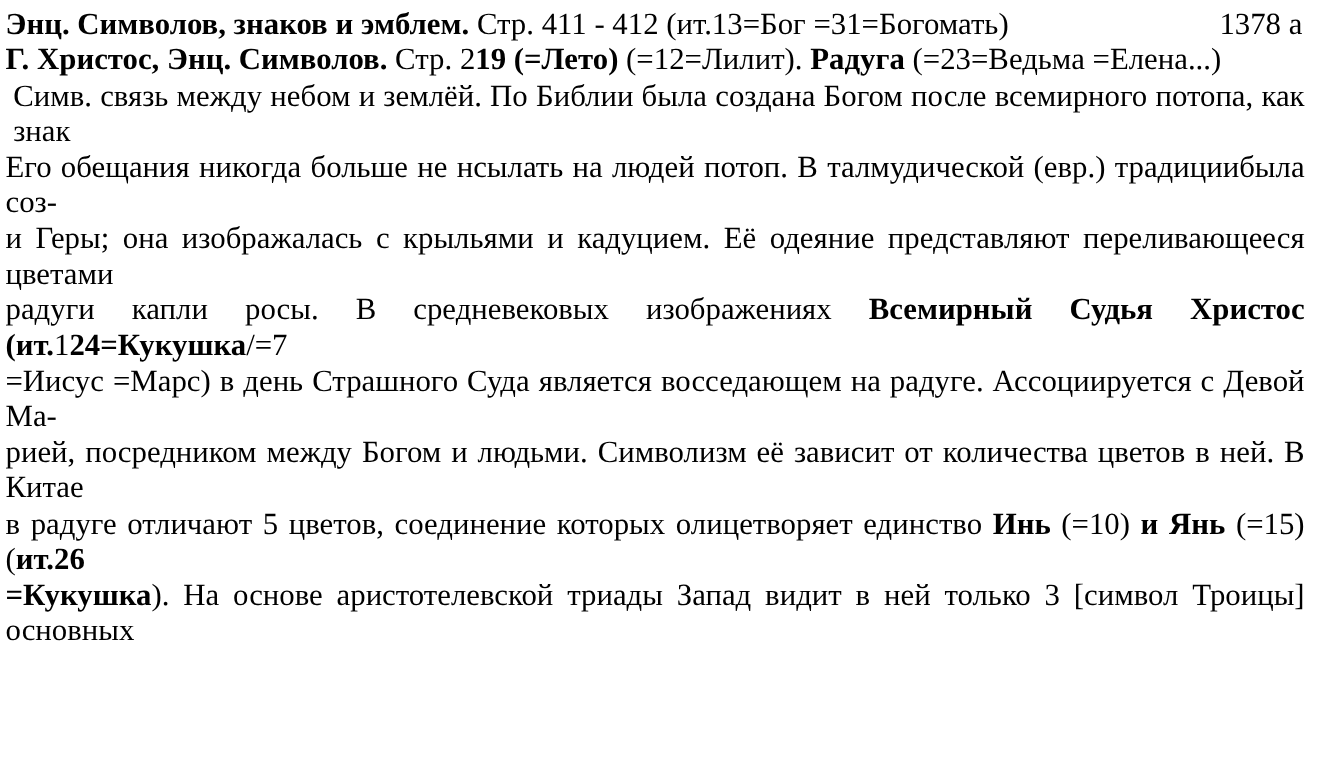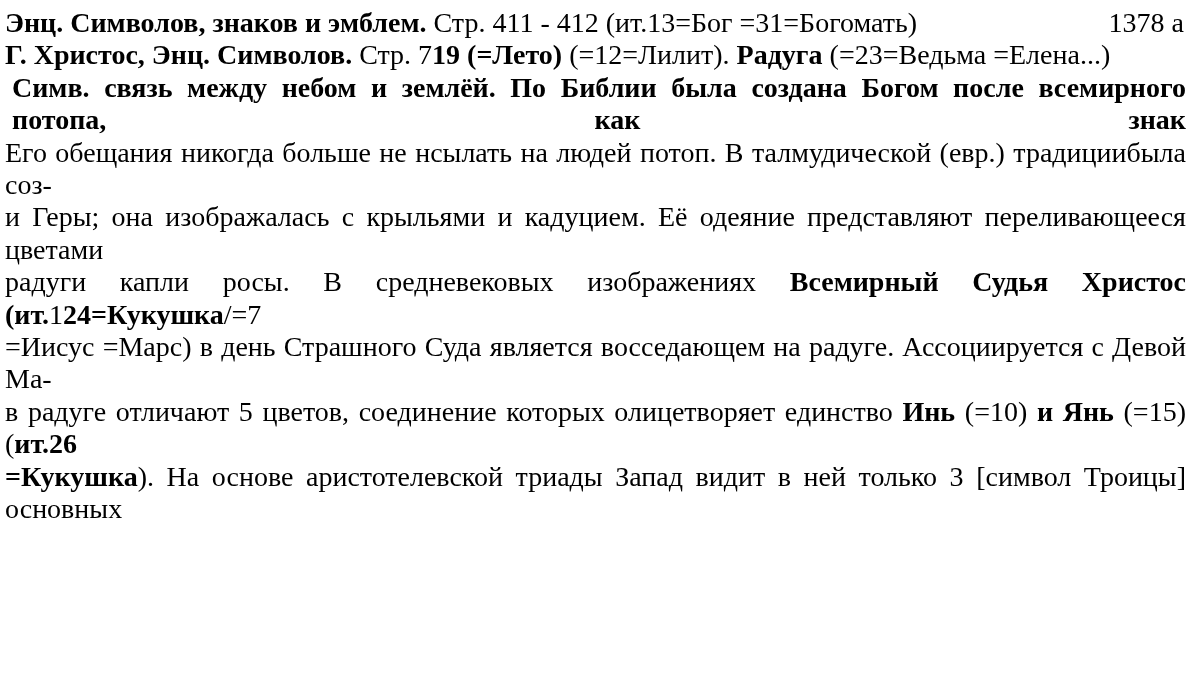--- a/index.html
+++ b/index.html
@@ -38,22 +38,23 @@
     font-size: 28px;
   }
 </style>
 </head>
 <body>
 
 <div class="page">
   <span class="page-number">1378 а</span>
   <div id="doc-body">
       <div class="line"><span class="b">Энц. Символов, знаков и эмблем.</span><span> Стр. 411 - 412 (ит.13=Бог =31=Богомать)</span></div>
-      <div class="line"><span class="b">Г. Христос, Энц. Символов.</span><span> Стр. 7</span><span class="b">19 (=Лето)</span><span> (=12=Лилит). </span><span class="b">Радуга</span><span> (=23=Ведьма =Елена...)</span></div>
-      <div class="line just" style="padding-left: 7px; font-weight: bold;"><span>Симв. связь между небом и землёй. По Библии была создана Богом после всемирного потопа, как знак</span></div>
+      <div class="line"><span class="b">Г. Христос, Энц. Символов.</span><span> Стр. 2</span><span class="b">19 (=Лето)</span><span> (=12=Лилит). </span><span class="b">Радуга</span><span> (=23=Ведьма =Елена...)</span></div>
+      <div class="line just" style="padding-left: 7px;"><span>Симв. связь между небом и землёй. По Библии была создана Богом после всемирного потопа, как знак</span></div>
       <div class="line just"><span>Его обещания никогда больше не нсылать на людей потоп. В талмудической (евр.) традициибыла соз-</span></div>
       <div class="line just"><span>и Геры; она изображалась с крыльями и кадуцием. Её одеяние представляют переливающееся цветами</span></div>
       <div class="line just"><span>радуги капли росы. В средневековых изображениях </span><span class="b">Всемирный Судья Христос (ит.</span><span>1</span><span class="b">24=Кукушка</span><span>/=7</span></div>
       <div class="line just"><span>=Иисус =Марс) в день Страшного Суда является восседающем на радуге. Ассоциируется с Девой Ма-</span></div>
+      <div class="line just"><span>рией, посредником между Богом и людьми. Символизм её зависит от количества цветов в ней. В Китае</span></div>
       <div class="line just"><span>в радуге отличают 5 цветов, соединение которых олицетворяет единство </span><span class="b">Инь</span><span> (=10) </span><span class="b">и Янь</span><span> (=15) (</span><span class="b">ит.26</span></div>
       <div class="line just"><span class="b">=Кукушка</span><span>). На основе аристотелевской триады Запад видит в ней только 3 [символ Троицы] основных</span></div>
     </div>
 </div>
 
 </body></html>

